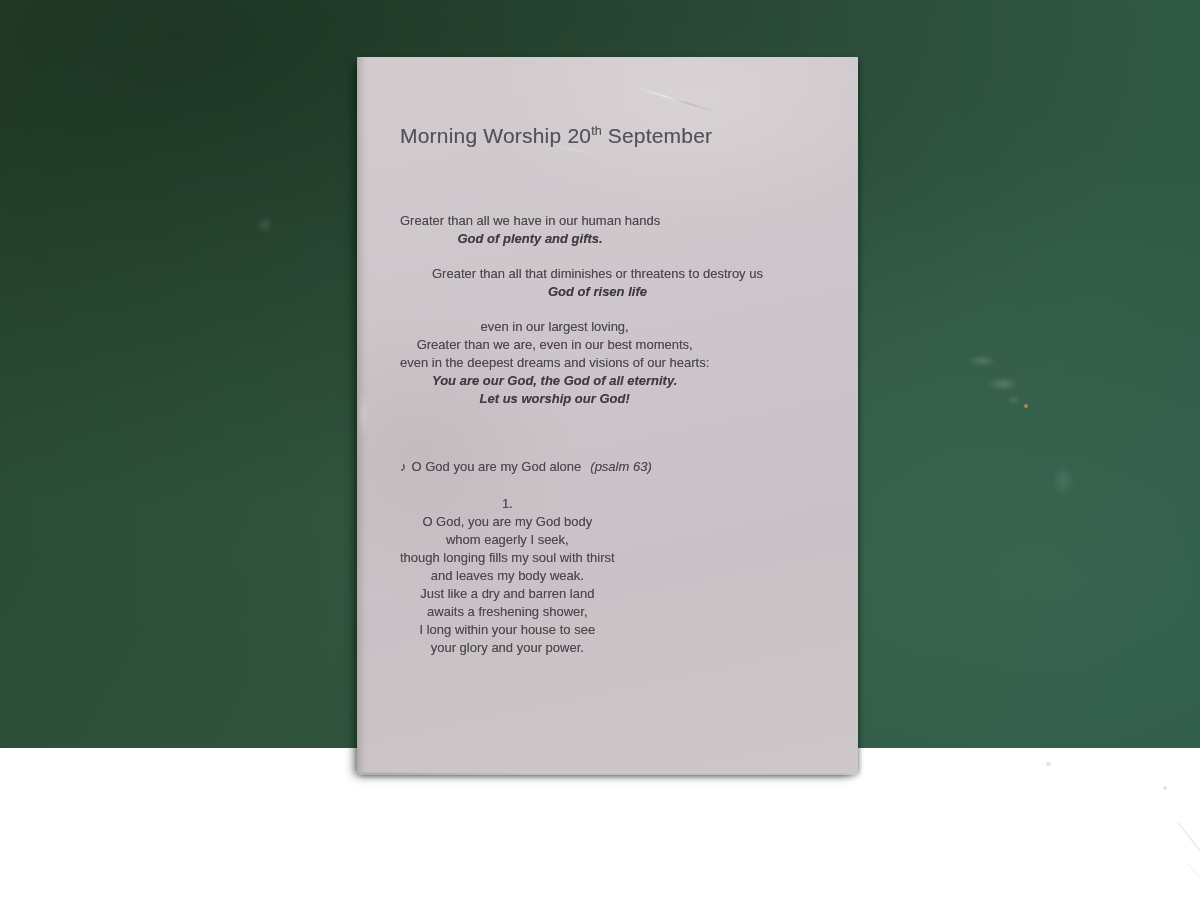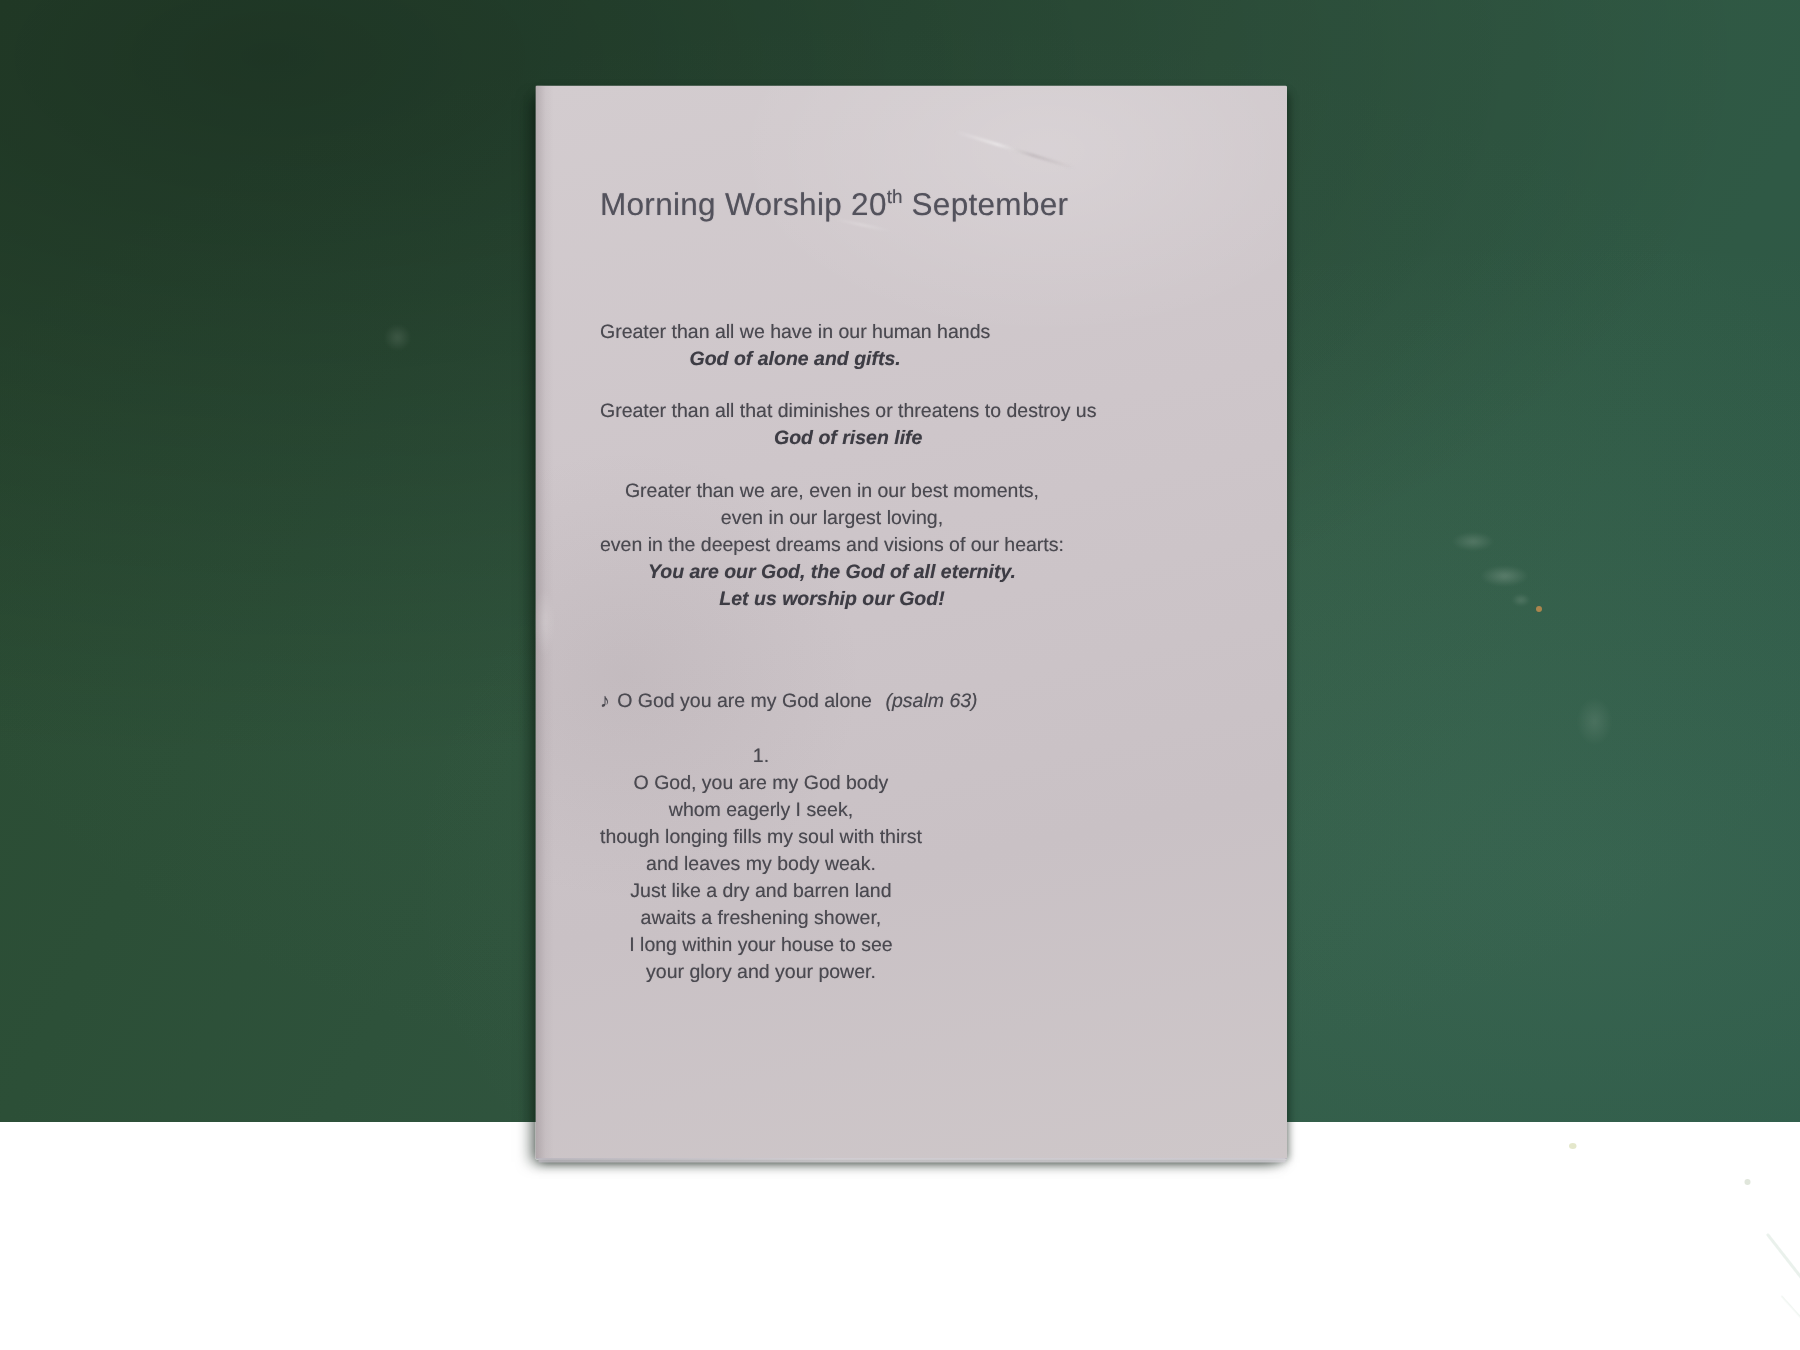--- a/index.html
+++ b/index.html
@@ -104,31 +104,31 @@
                 background:linear-gradient(90deg, transparent, rgba(255,255,255,0.45) 35%, rgba(120,110,115,0.22) 65%, transparent);"></div>
     <div class="crease" style="left:198px; top:92px; width:40px; height:2px; transform:rotate(12deg); opacity:0.5;
                 background:linear-gradient(90deg, transparent, rgba(255,255,255,0.4), transparent);"></div>
     <div class="crease" style="left:-1px; top:335px; width:14px; height:46px; border-radius:50%; opacity:0.5;
                 background:radial-gradient(closest-side, rgba(255,255,255,0.35), transparent);"></div>
 
     <h1 class="page-title"><span>Morning Worship 20</span><sup>th</sup><span> September</span></h1>
 
     <div class="textblock" style="top:155px;">
       <div class="line">Greater than all we have in our human hands</div>
-      <div class="line response">God of alone and gifts.</div>
+      <div class="line response">God of plenty and gifts.</div>
     </div>
 
-    <div class="textblock" style="top:208px;">
+    <div class="textblock" style="top:208px;margin-left:32px;">
       <div class="line">Greater than all that diminishes or threatens to destroy us</div>
       <div class="line response">God of risen life</div>
     </div>
 
     <div class="textblock" style="top:261px;">
+      <div class="line">even in our largest loving,</div>
       <div class="line">Greater than we are, even in our best moments,</div>
-      <div class="line">even in our largest loving,</div>
       <div class="line">even in the deepest dreams and visions of our hearts:</div>
       <div class="line response">You are our God, the God of all eternity.</div>
       <div class="line response">Let us worship our God!</div>
     </div>
 
     <div class="textblock" style="top:401px;">
       <span class="note-icon">♪</span><span>O God you are my God alone</span><span class="song-ref">(psalm 63)</span>
     </div>
 
     <div class="textblock" style="top:438px;">

